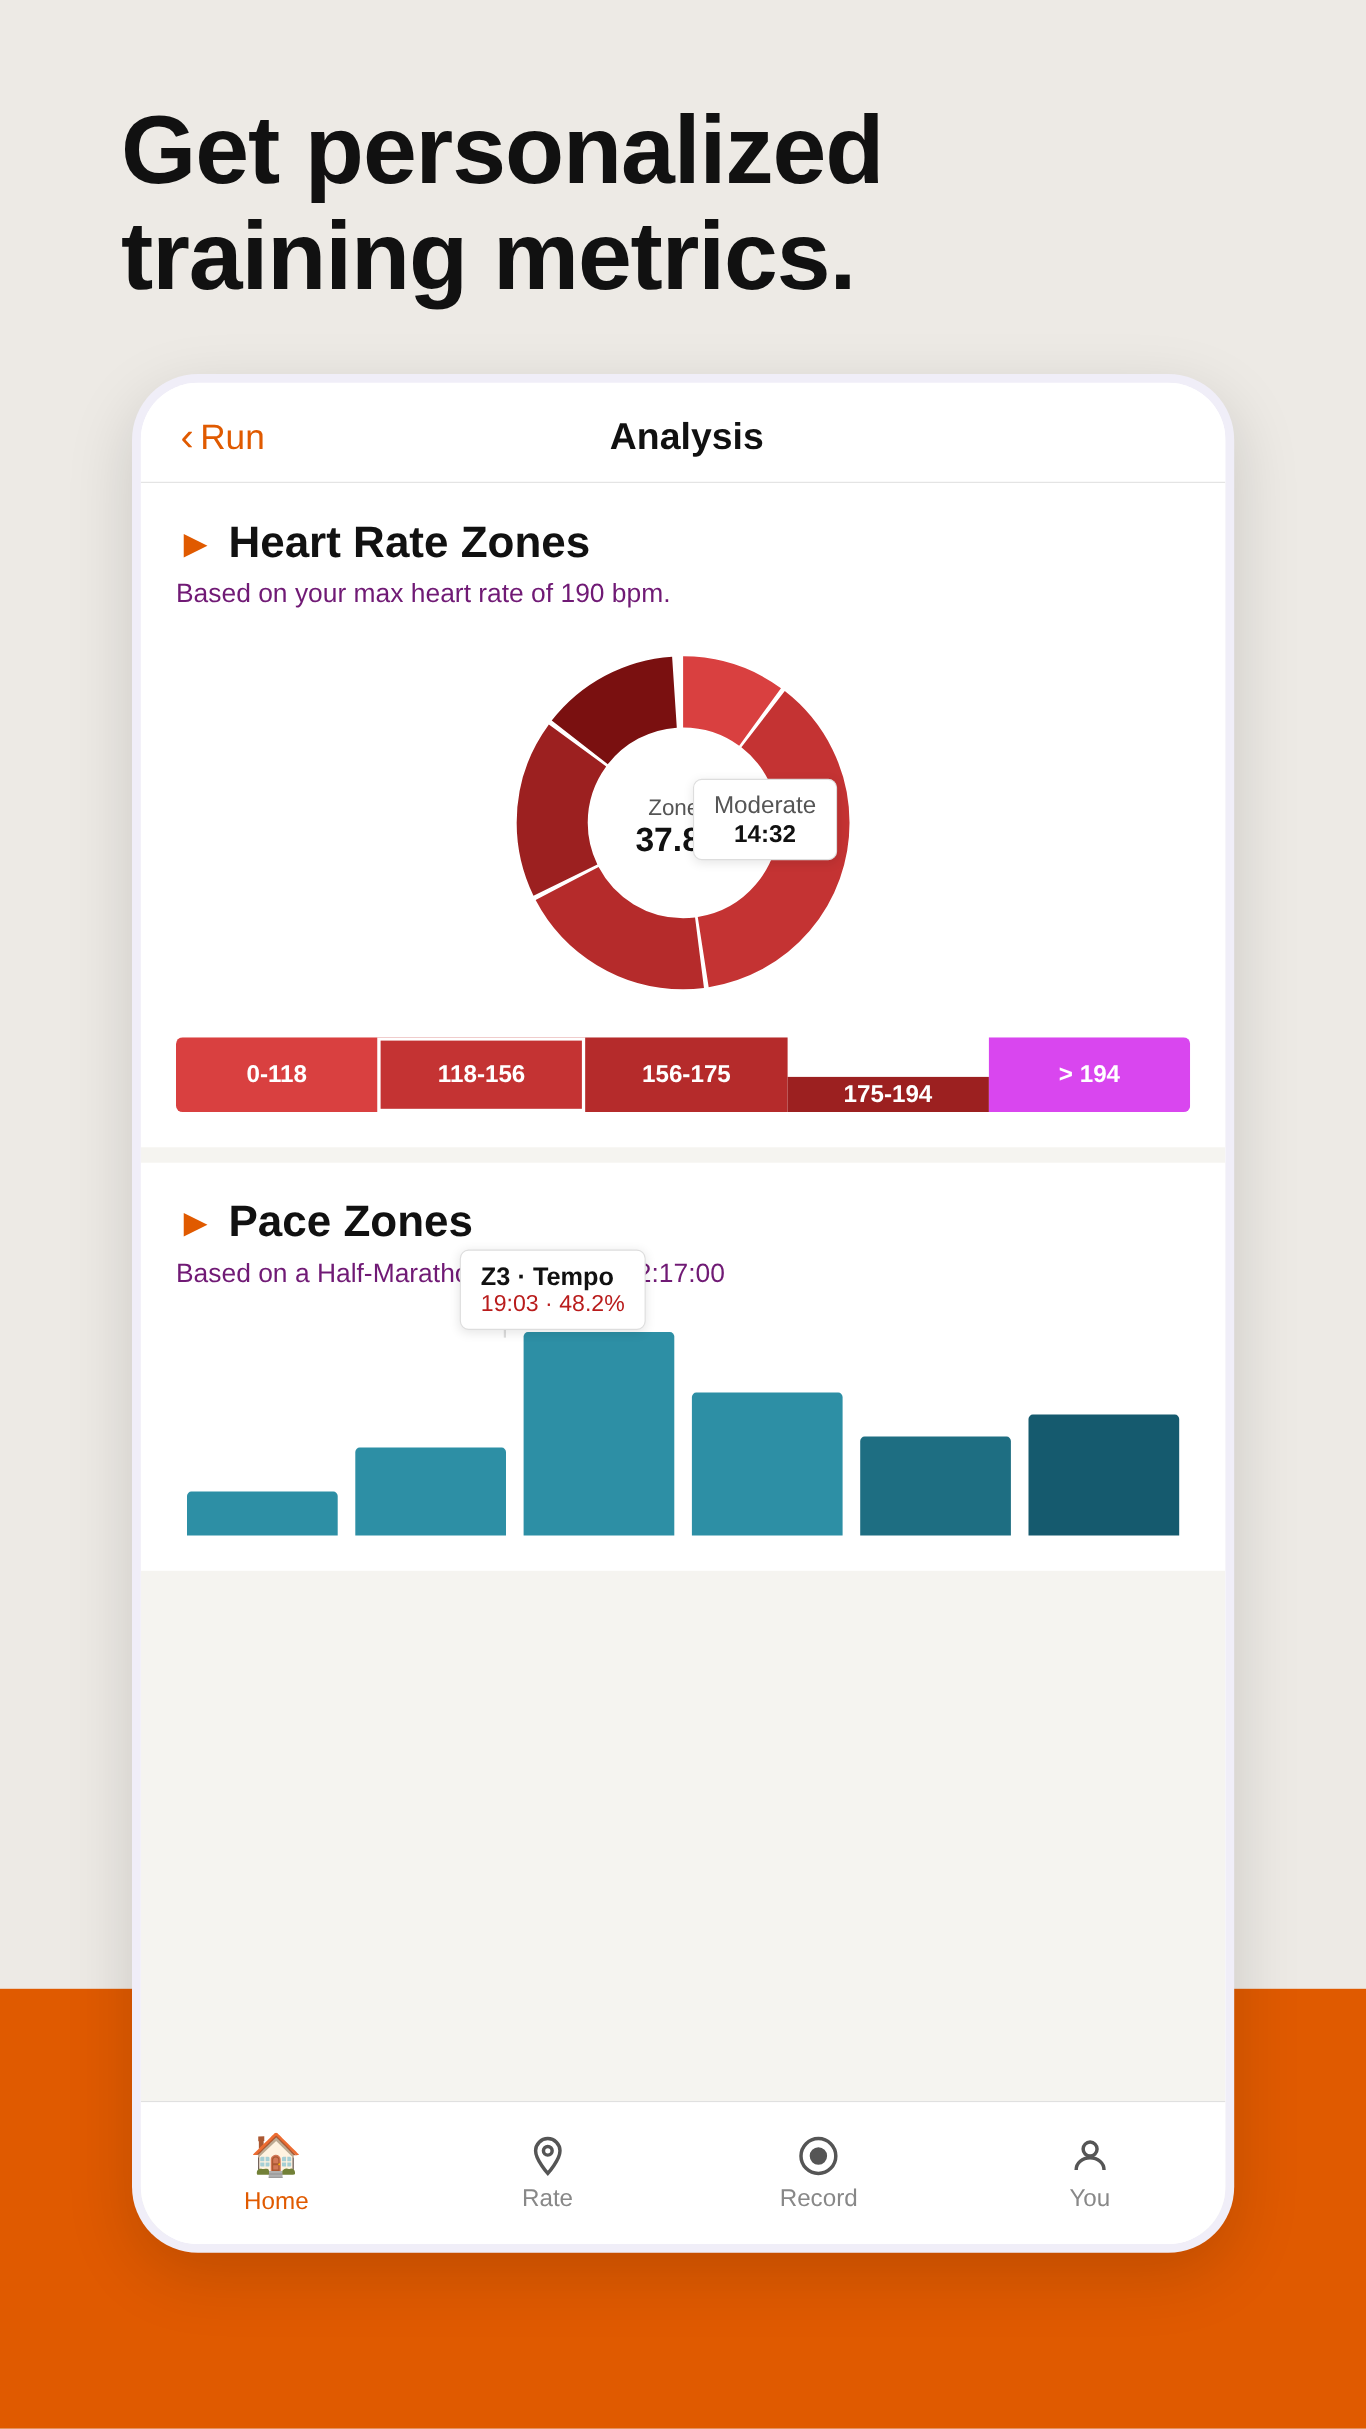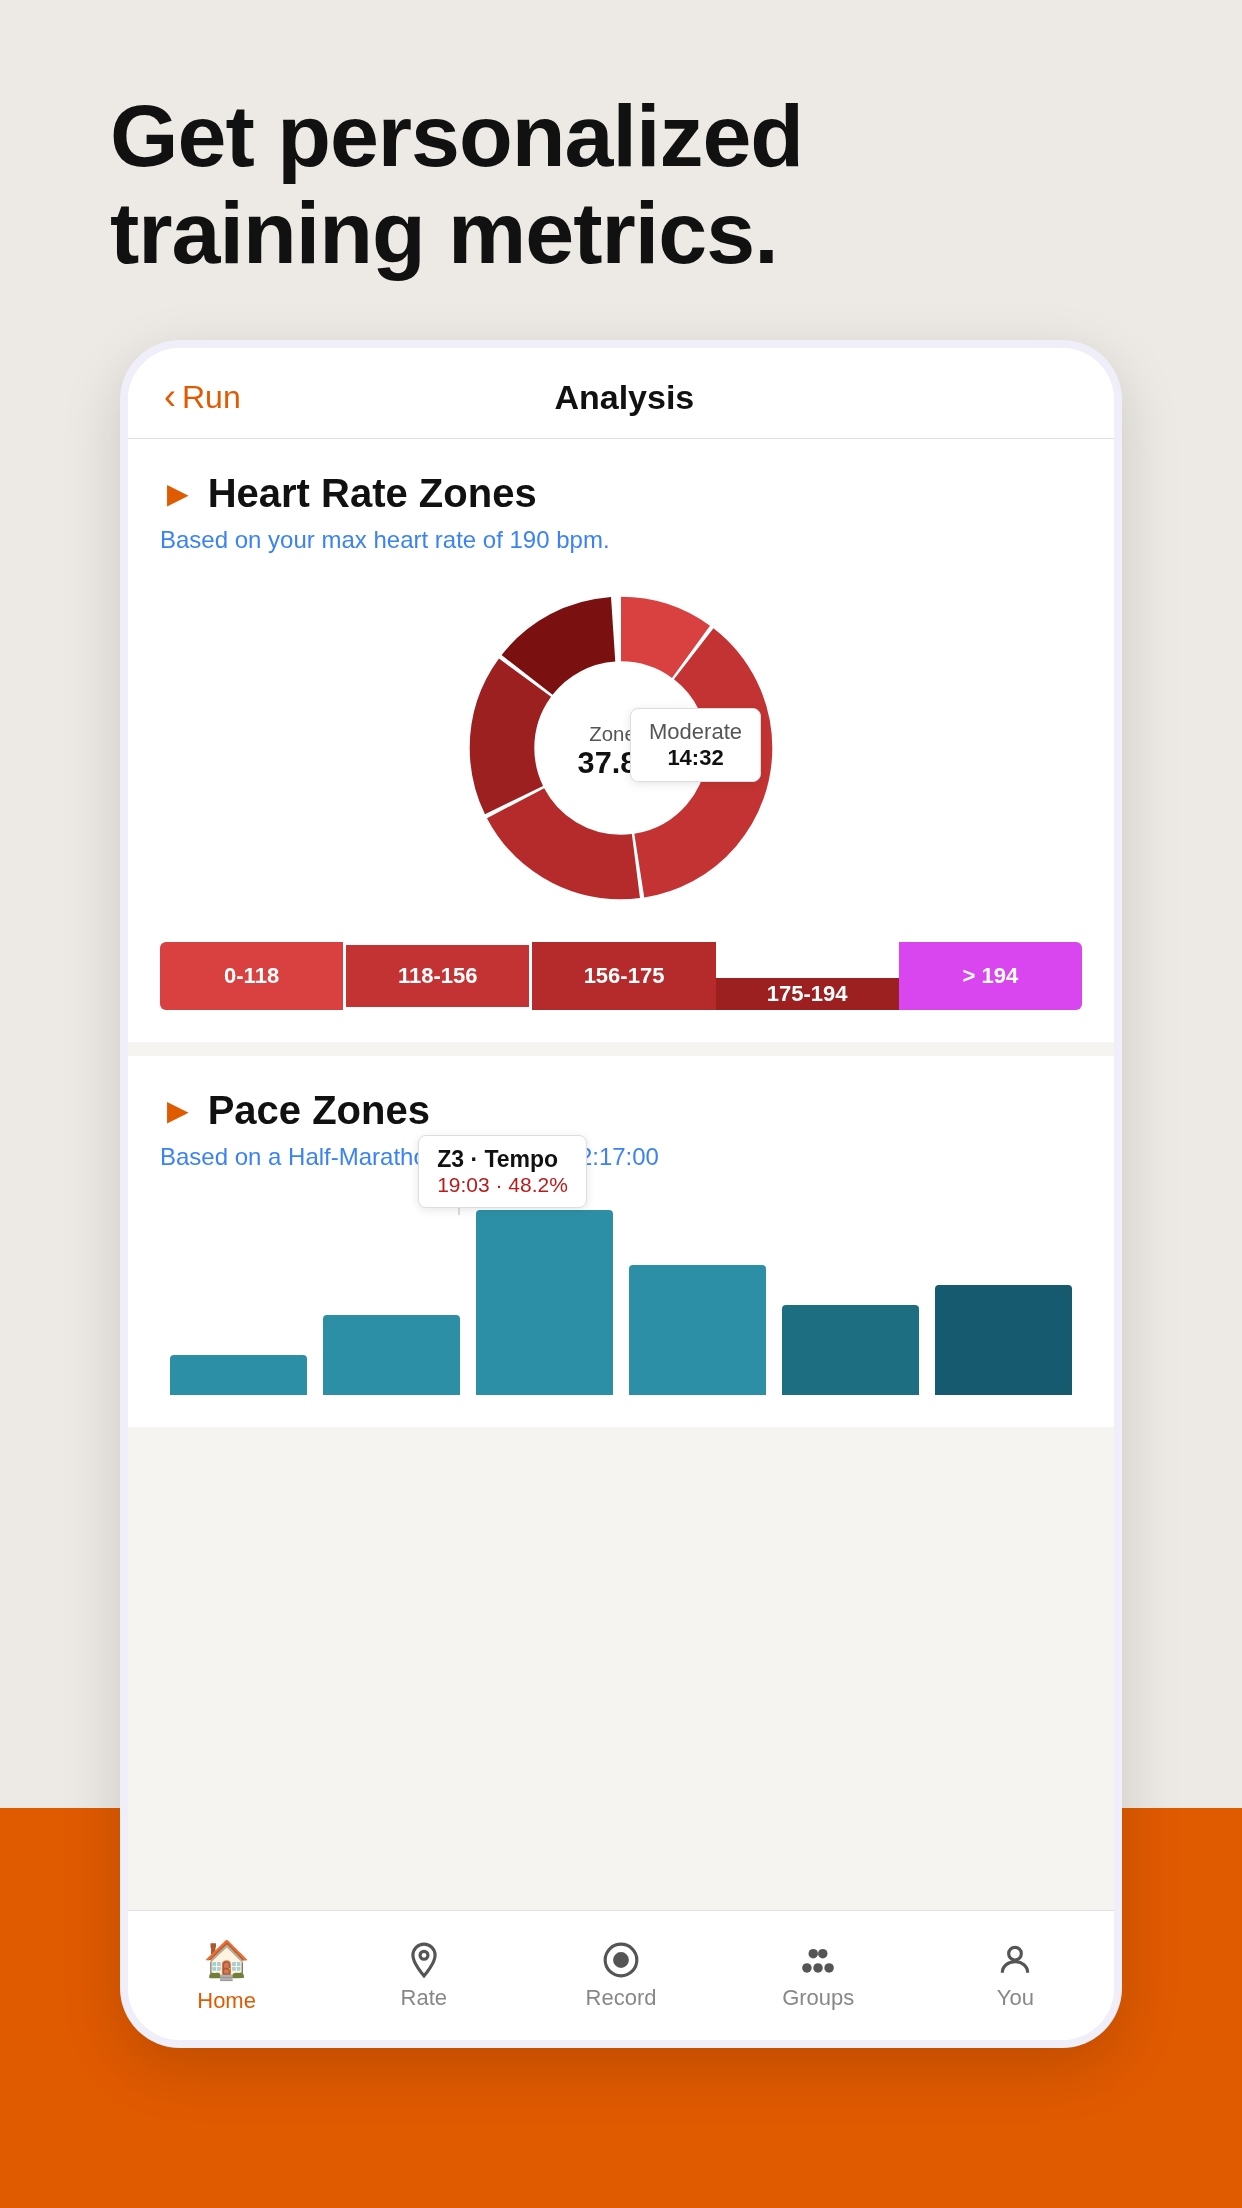--- a/index.html
+++ b/index.html
@@ -103,21 +103,21 @@
       font-size: 36px;
       margin-right: 12px;
     }
     .section-title {
       font-size: 40px;
       font-weight: 800;
       color: #111;
     }
     .section-subtitle {
       font-size: 24px;
-      color: #3b82f6;
+      color: #701a75;
       margin-bottom: 24px;
     }
 
     
     .donut-container {
       position: relative;
       display: flex;
       justify-content: center;
       align-items: center;
       margin: 20px 0;
@@ -344,30 +344,20 @@
         <span class="tab-label">Rate</span>
       </div>
       <div class="tab-item">
         <svg width="38" height="38" viewBox="0 0 24 24" fill="none" stroke="#555" stroke-width="2">
           <circle cx="12" cy="12" r="10"></circle>
           <circle cx="12" cy="12" r="4" fill="#555"></circle>
         </svg>
         <span class="tab-label">Record</span>
       </div>
       <div class="tab-item">
-        <svg width="38" height="38" viewBox="0 0 24 24" fill="#555">
-          <circle cx="9" cy="8" r="3"></circle>
-          <circle cx="15" cy="8" r="3"></circle>
-          <circle cx="5" cy="17" r="3"></circle>
-          <circle cx="12" cy="17" r="3"></circle>
-          <circle cx="19" cy="17" r="3"></circle>
-        </svg>
-        <span class="tab-label">Groups</span>
-      </div>
-      <div class="tab-item">
         <svg width="38" height="38" viewBox="0 0 24 24" fill="none" stroke="#555" stroke-width="2">
           <circle cx="12" cy="8" r="4"></circle>
           <path d="M4 20c0-4 3.58-7 8-7s8 3 8 7"></path>
         </svg>
         <span class="tab-label">You</span>
       </div>
     </div>
 
   </div>
 </div>

